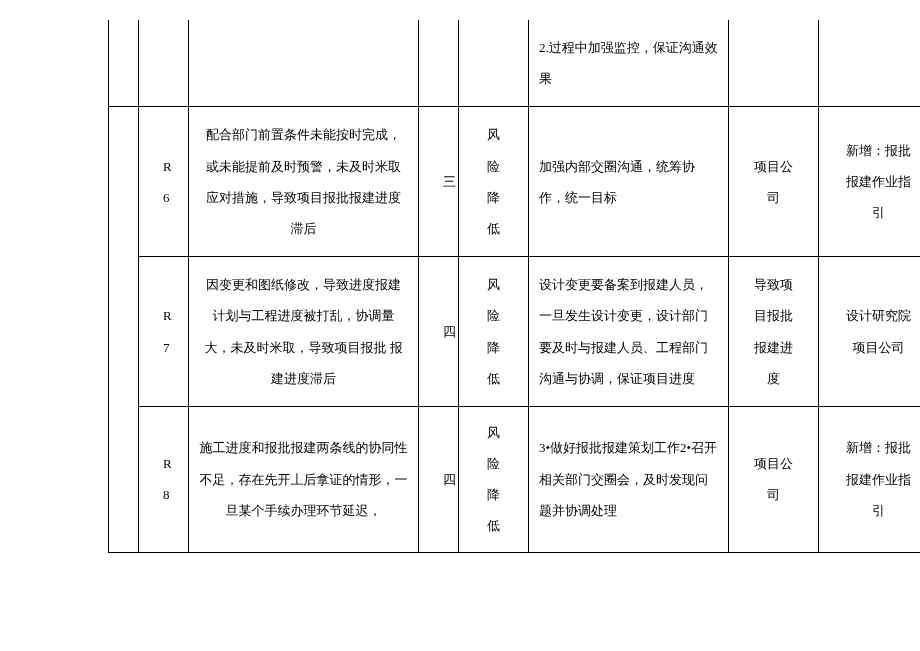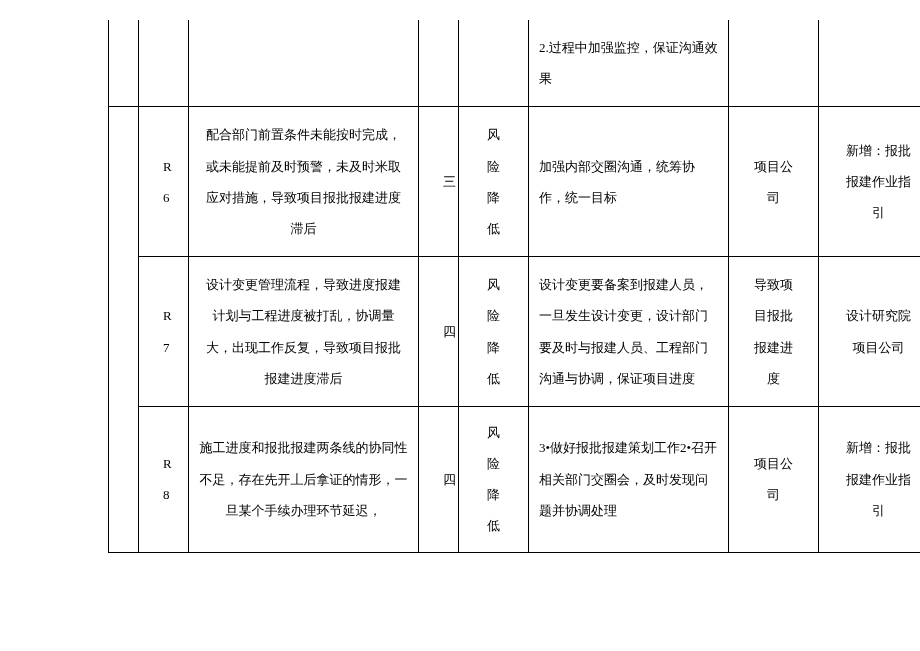--- a/index.html
+++ b/index.html
@@ -82,21 +82,21 @@
         <td>R6</td>
         <td class="desc">配合部门前置条件未能按时完成，  或未能提前及时预警，未及时米取 应对措施，导致项目报批报建进度  滞后</td>
         <td>三</td>
         <td>风险降低</td>
         <td class="measures">加强内部交圈沟通，统筹协作，统一目标</td>
         <td>项目公司</td>
         <td>新增：报批报建作业指引</td>
       </tr>
       <tr>
         <td>R7</td>
-        <td class="desc">设计变更管理流程，导致进度报建 计划与工程进度被打乱，协调量 大，出现工作反复，导致项目报批 报建进度滞后</td>
+        <td class="desc">因变更和图纸修改，导致进度报建 计划与工程进度被打乱，协调量 大，未及时米取，导致项目报批 报建进度滞后</td>
         <td>四</td>
         <td>风险降低</td>
         <td class="measures">设计变更要备案到报建人员，一旦发生设计变更，设计部门要及时与报建人员、工程部门沟通与协调，保证项目进度</td>
         <td>导致项目报批报建进度</td>
         <td>设计研究院项目公司</td>
       </tr>
       <tr>
         <td>R8</td>
         <td class="desc">施工进度和报批报建两条线的协同性不足，存在先开丄后拿证的情形，一旦某个手续办理环节延迟，</td>
         <td>四</td>

